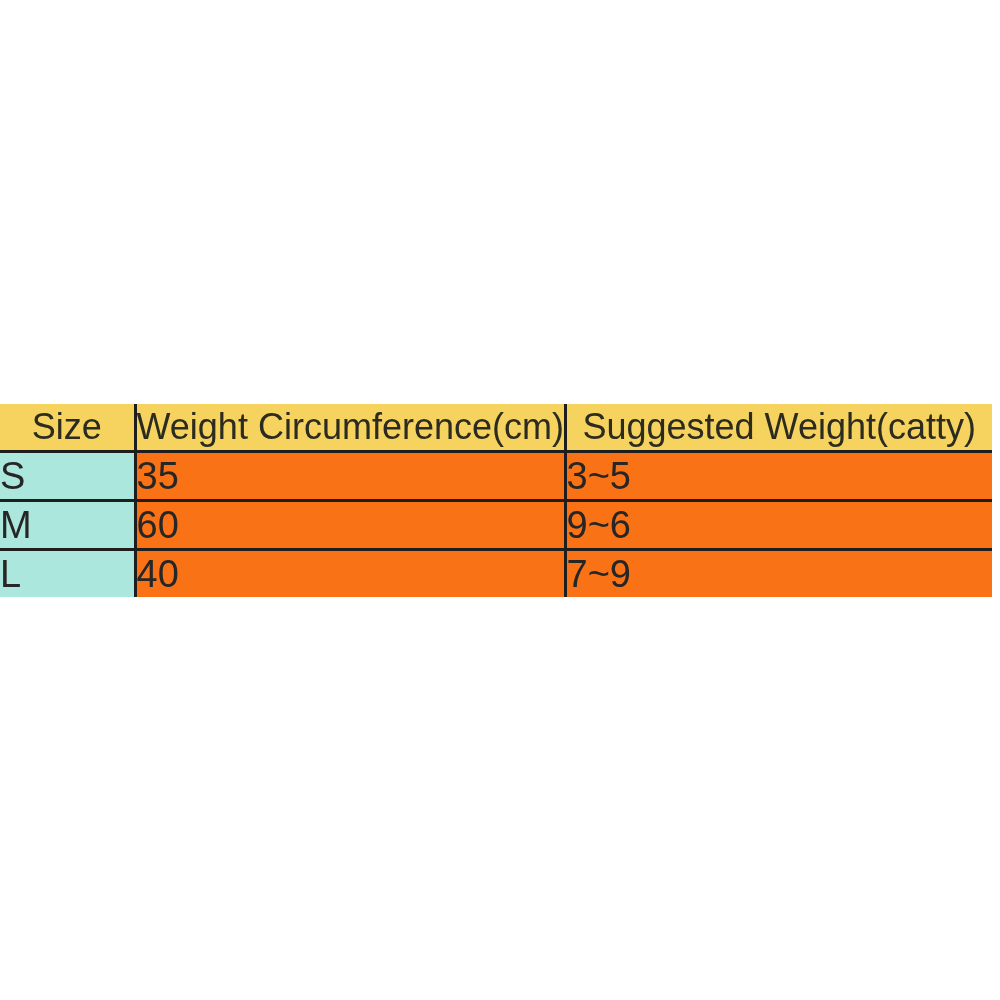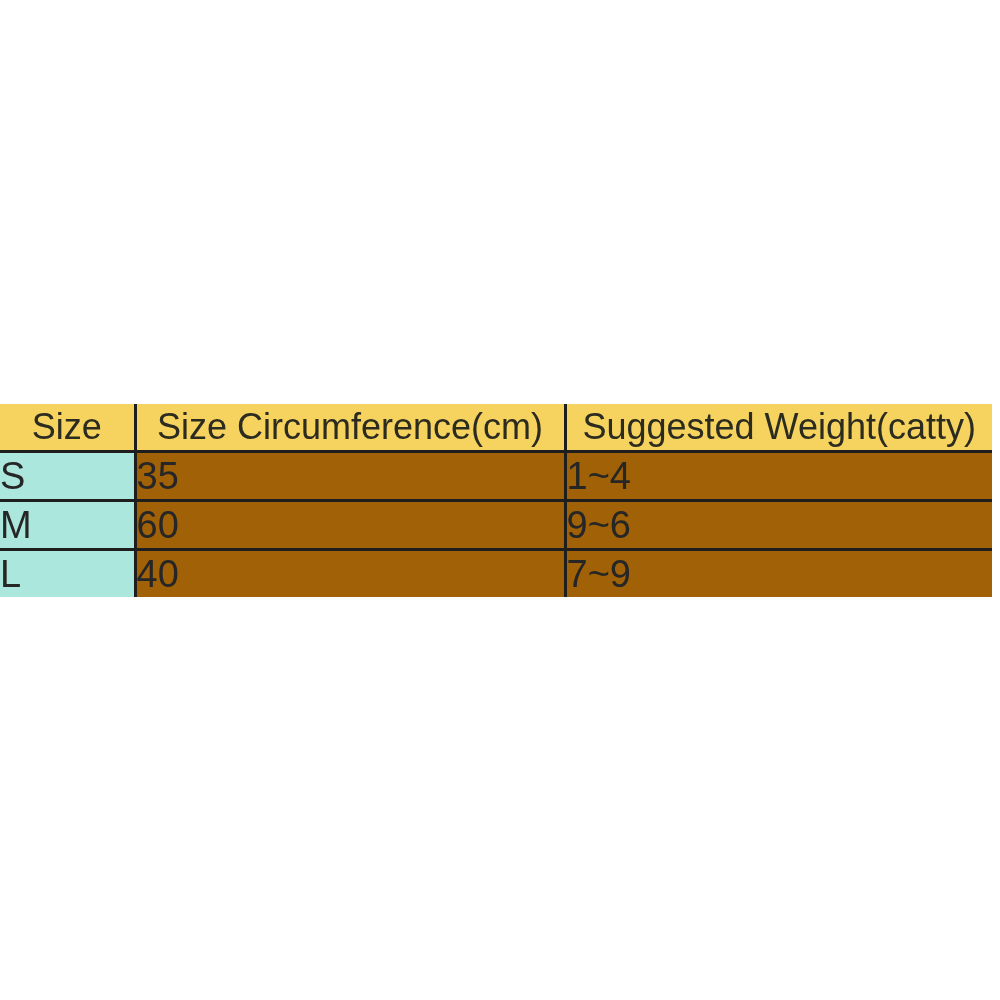--- a/index.html
+++ b/index.html
@@ -41,21 +41,21 @@
     margin-top: 48px;
   }
   .size-chart th {
     font-size: 36px;
     background: #f6d35f;
     color: #2b2b20;
     border-bottom: 3px solid #1e1e1e;
   }
   .size-chart td {
     font-size: 38px;
-    background: #a16207;
+    background: #f97316;
   }
   
   .size-chart th:first-child,
   .size-chart td:first-child,
   .size-chart th:nth-child(2),
   .size-chart td:nth-child(2) {
     border-right: 3px solid #1e1e1e;
   }
   
   .size-chart tbody td:first-child {
@@ -72,29 +72,29 @@
 <div class="canvas">
   <table class="size-chart">
     <colgroup>
       <col class="col-size">
       <col class="col-chest">
       <col class="col-weight">
     </colgroup>
     <thead>
       <tr>
         <th>Size</th>
-        <th>Size Circumference(cm)</th>
+        <th>Weight Circumference(cm)</th>
         <th>Suggested Weight(catty)</th>
       </tr>
     </thead>
     <tbody>
       <tr>
         <td>S</td>
         <td>35</td>
-        <td>1~4</td>
+        <td>3~5</td>
       </tr>
       <tr>
         <td>M</td>
         <td>60</td>
         <td>9~6</td>
       </tr>
       <tr>
         <td>L</td>
         <td>40</td>
         <td>7~9</td>

